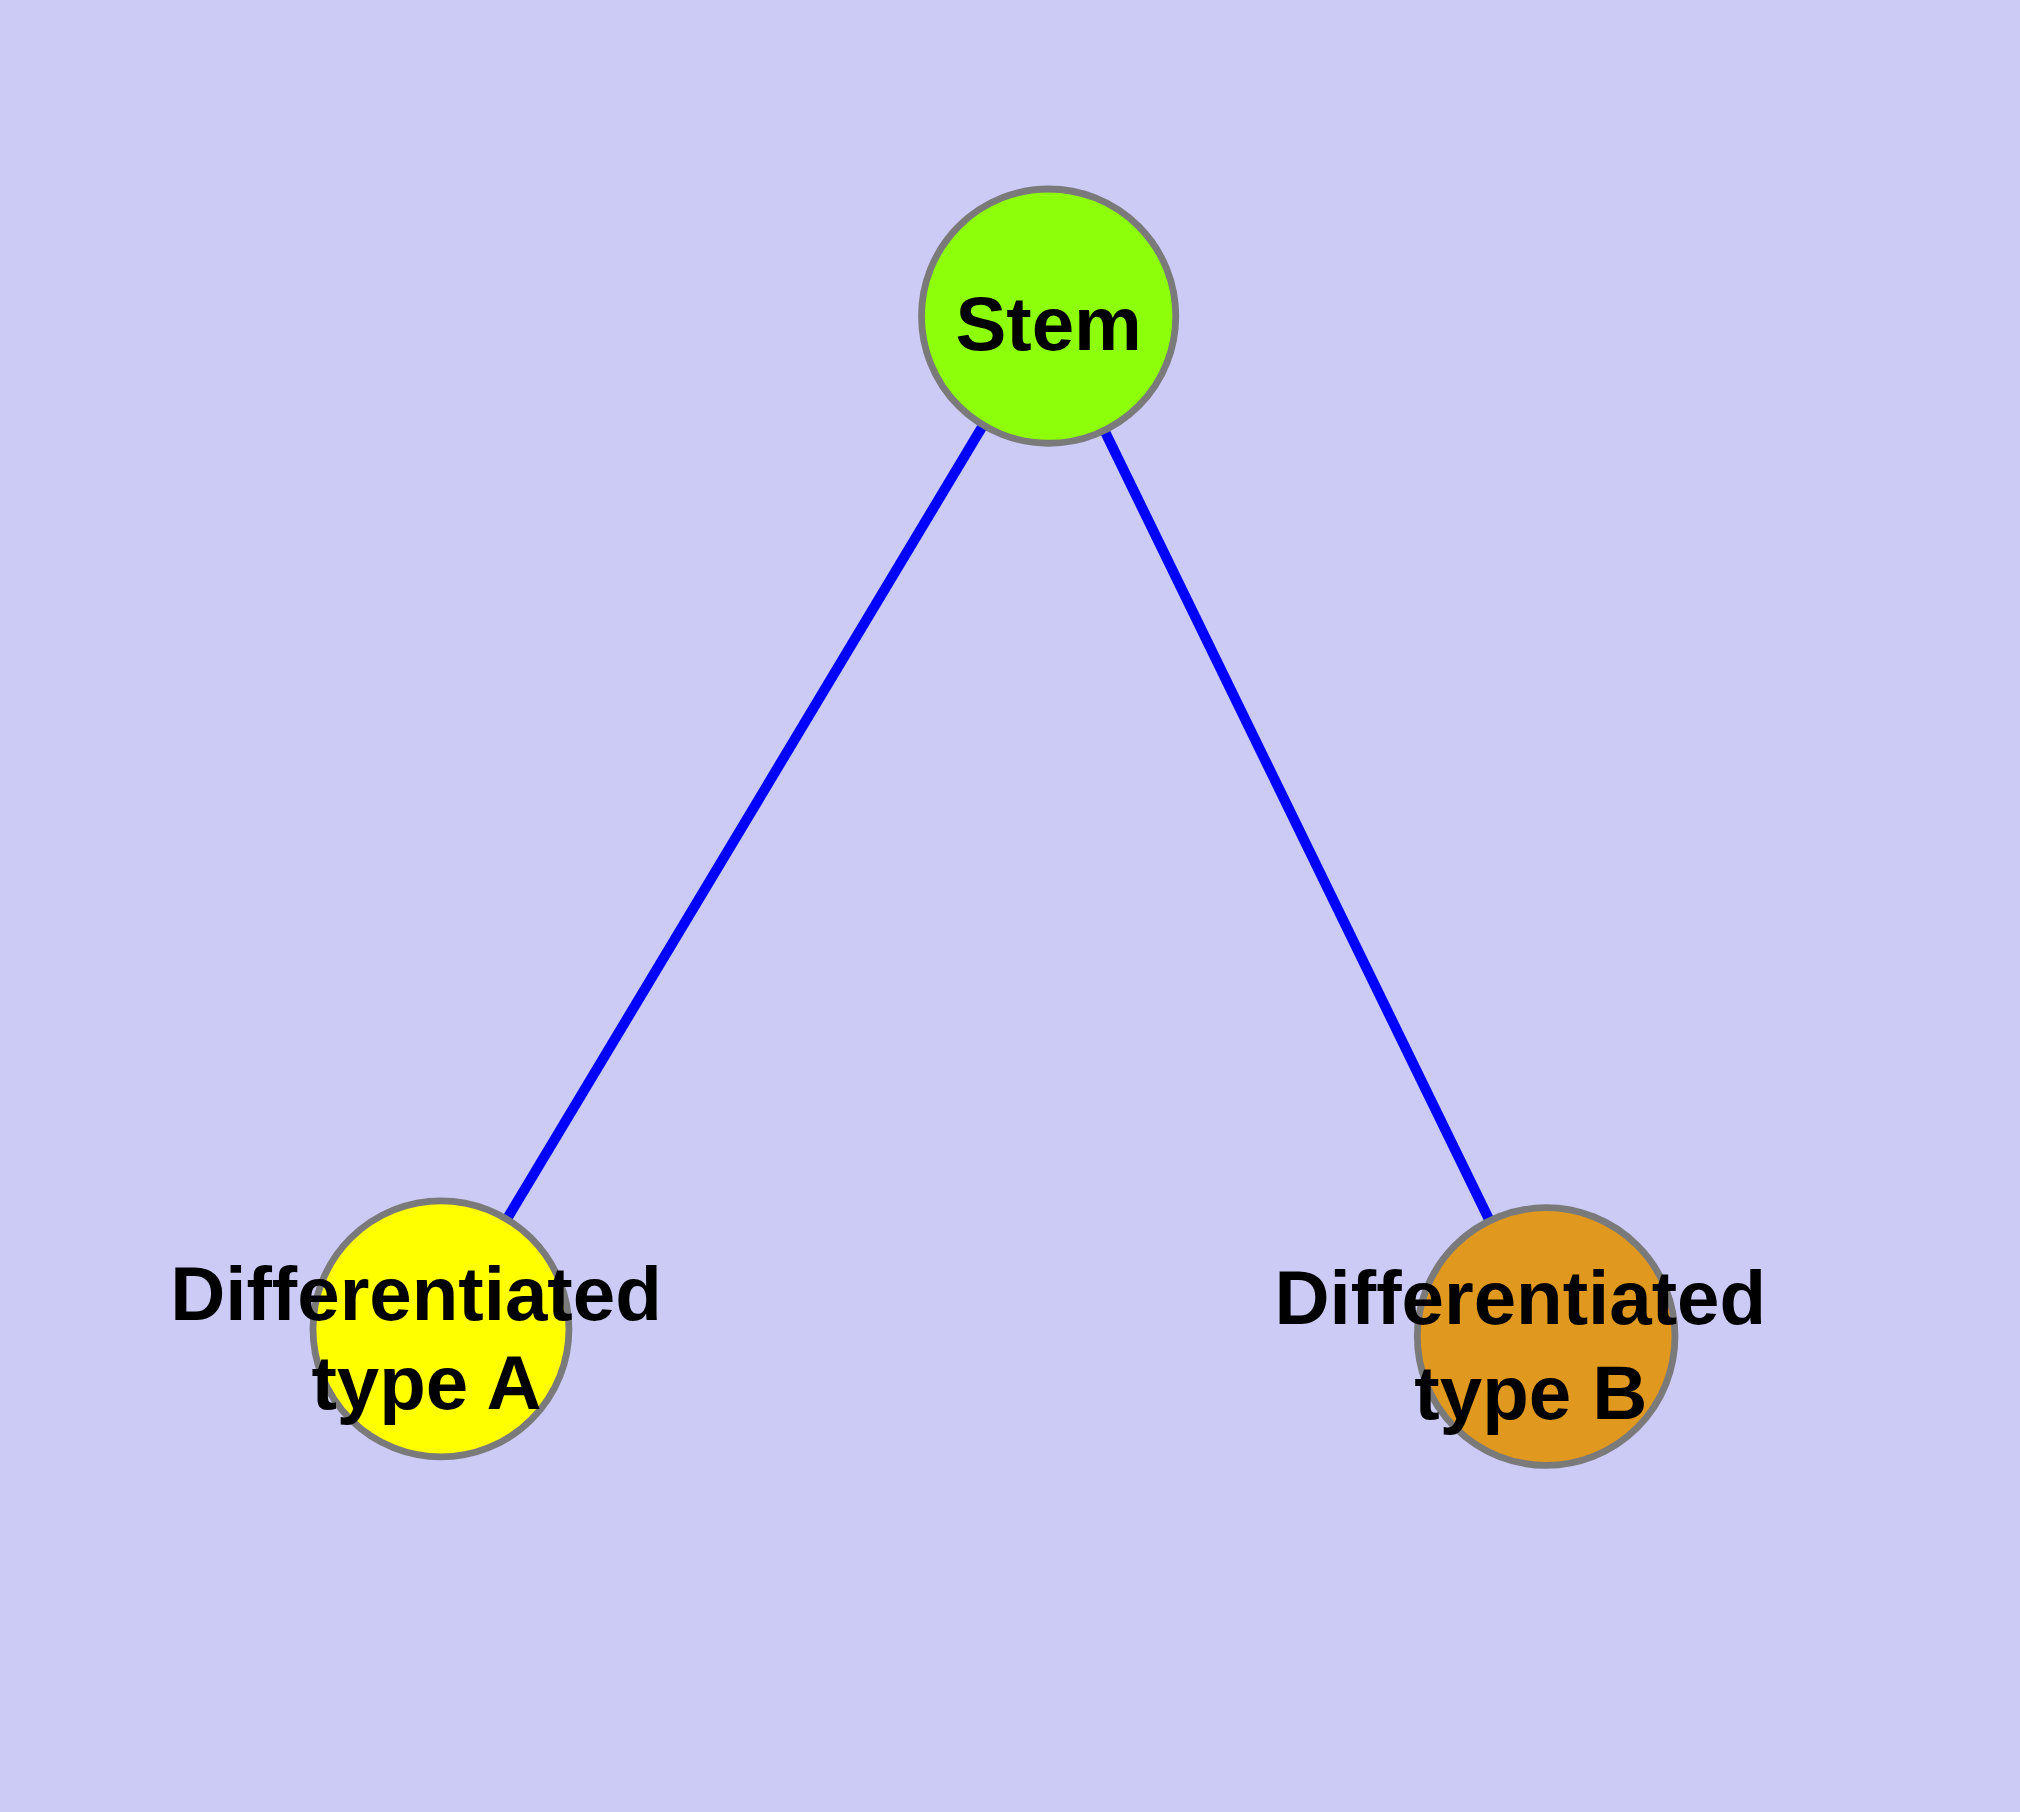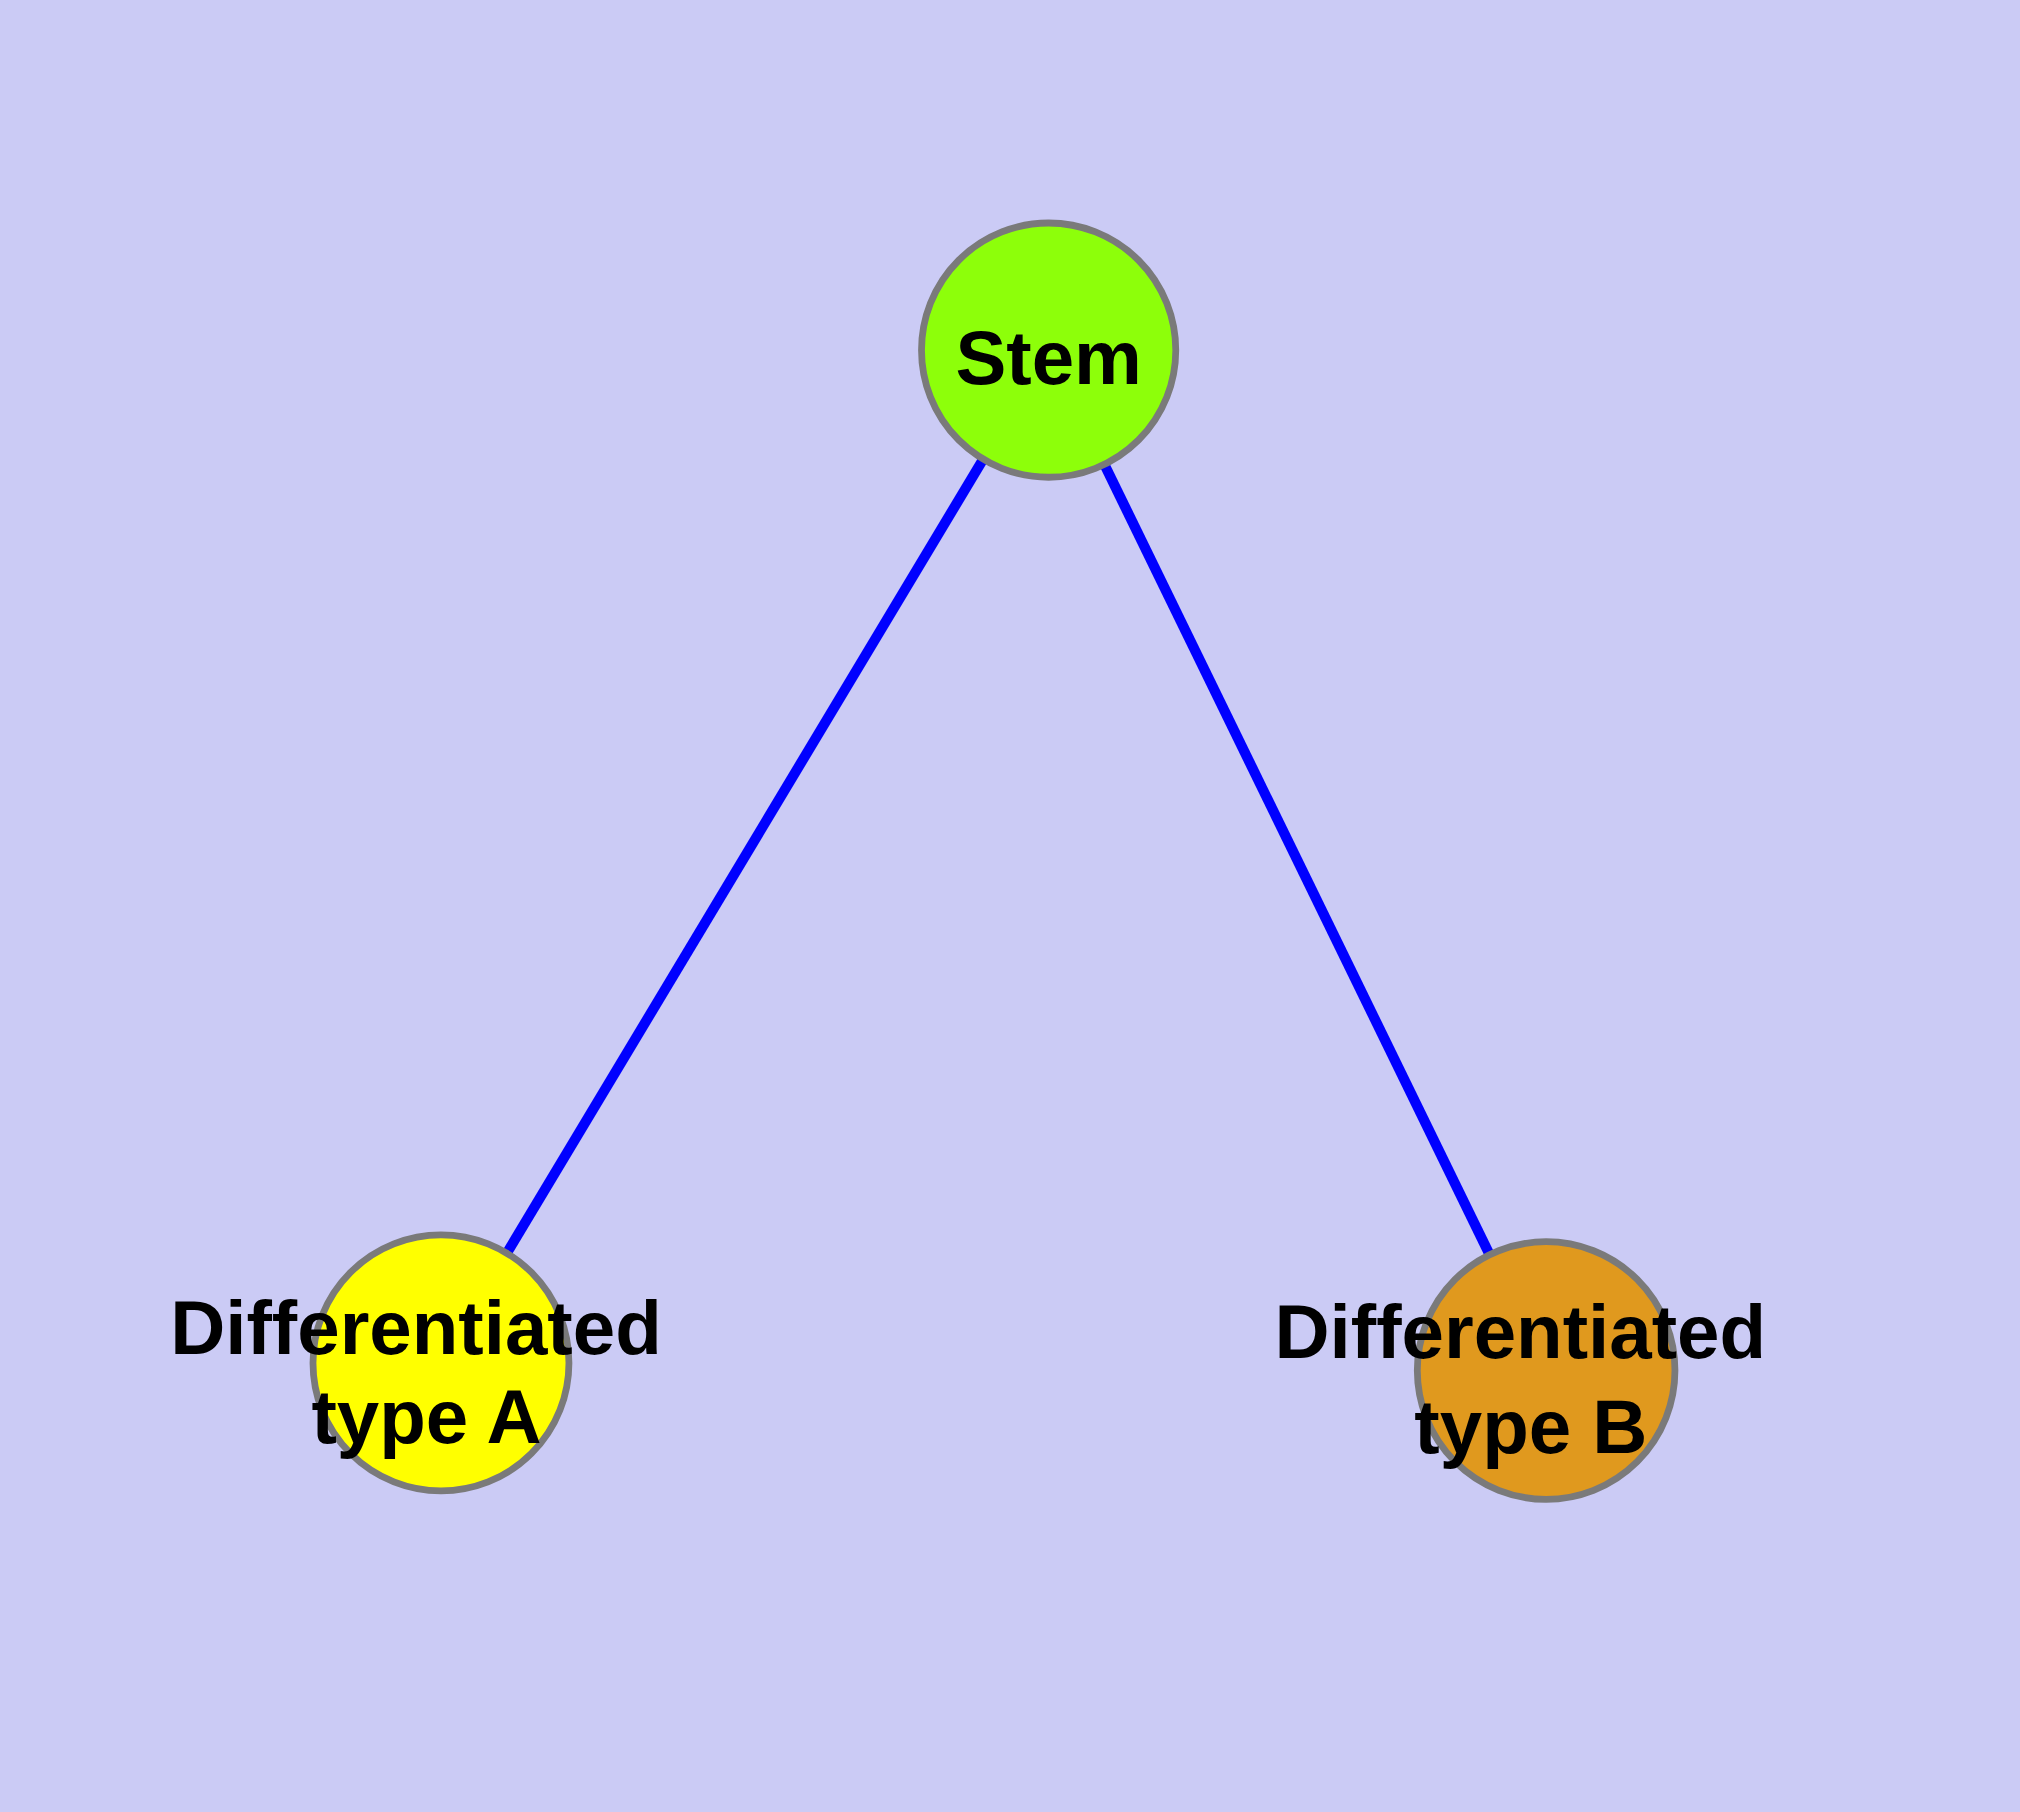--- a/index.html
+++ b/index.html
@@ -7,21 +7,20 @@
     padding: 0;
     background: #CBCBF5;
     width: 2021px;
     height: 1812px;
     overflow: hidden;
   }
   .stage {
     position: relative;
     width: 2021px;
     height: 1372px;
-    margin-top: 34px;
   }
   svg {
     display: block;
     width: 2021px;
     height: 1812px;
   }
   .node-label {
     font-family: "Liberation Sans", "DejaVu Sans", sans-serif;
     font-weight: bold;
     font-size: 90px;

